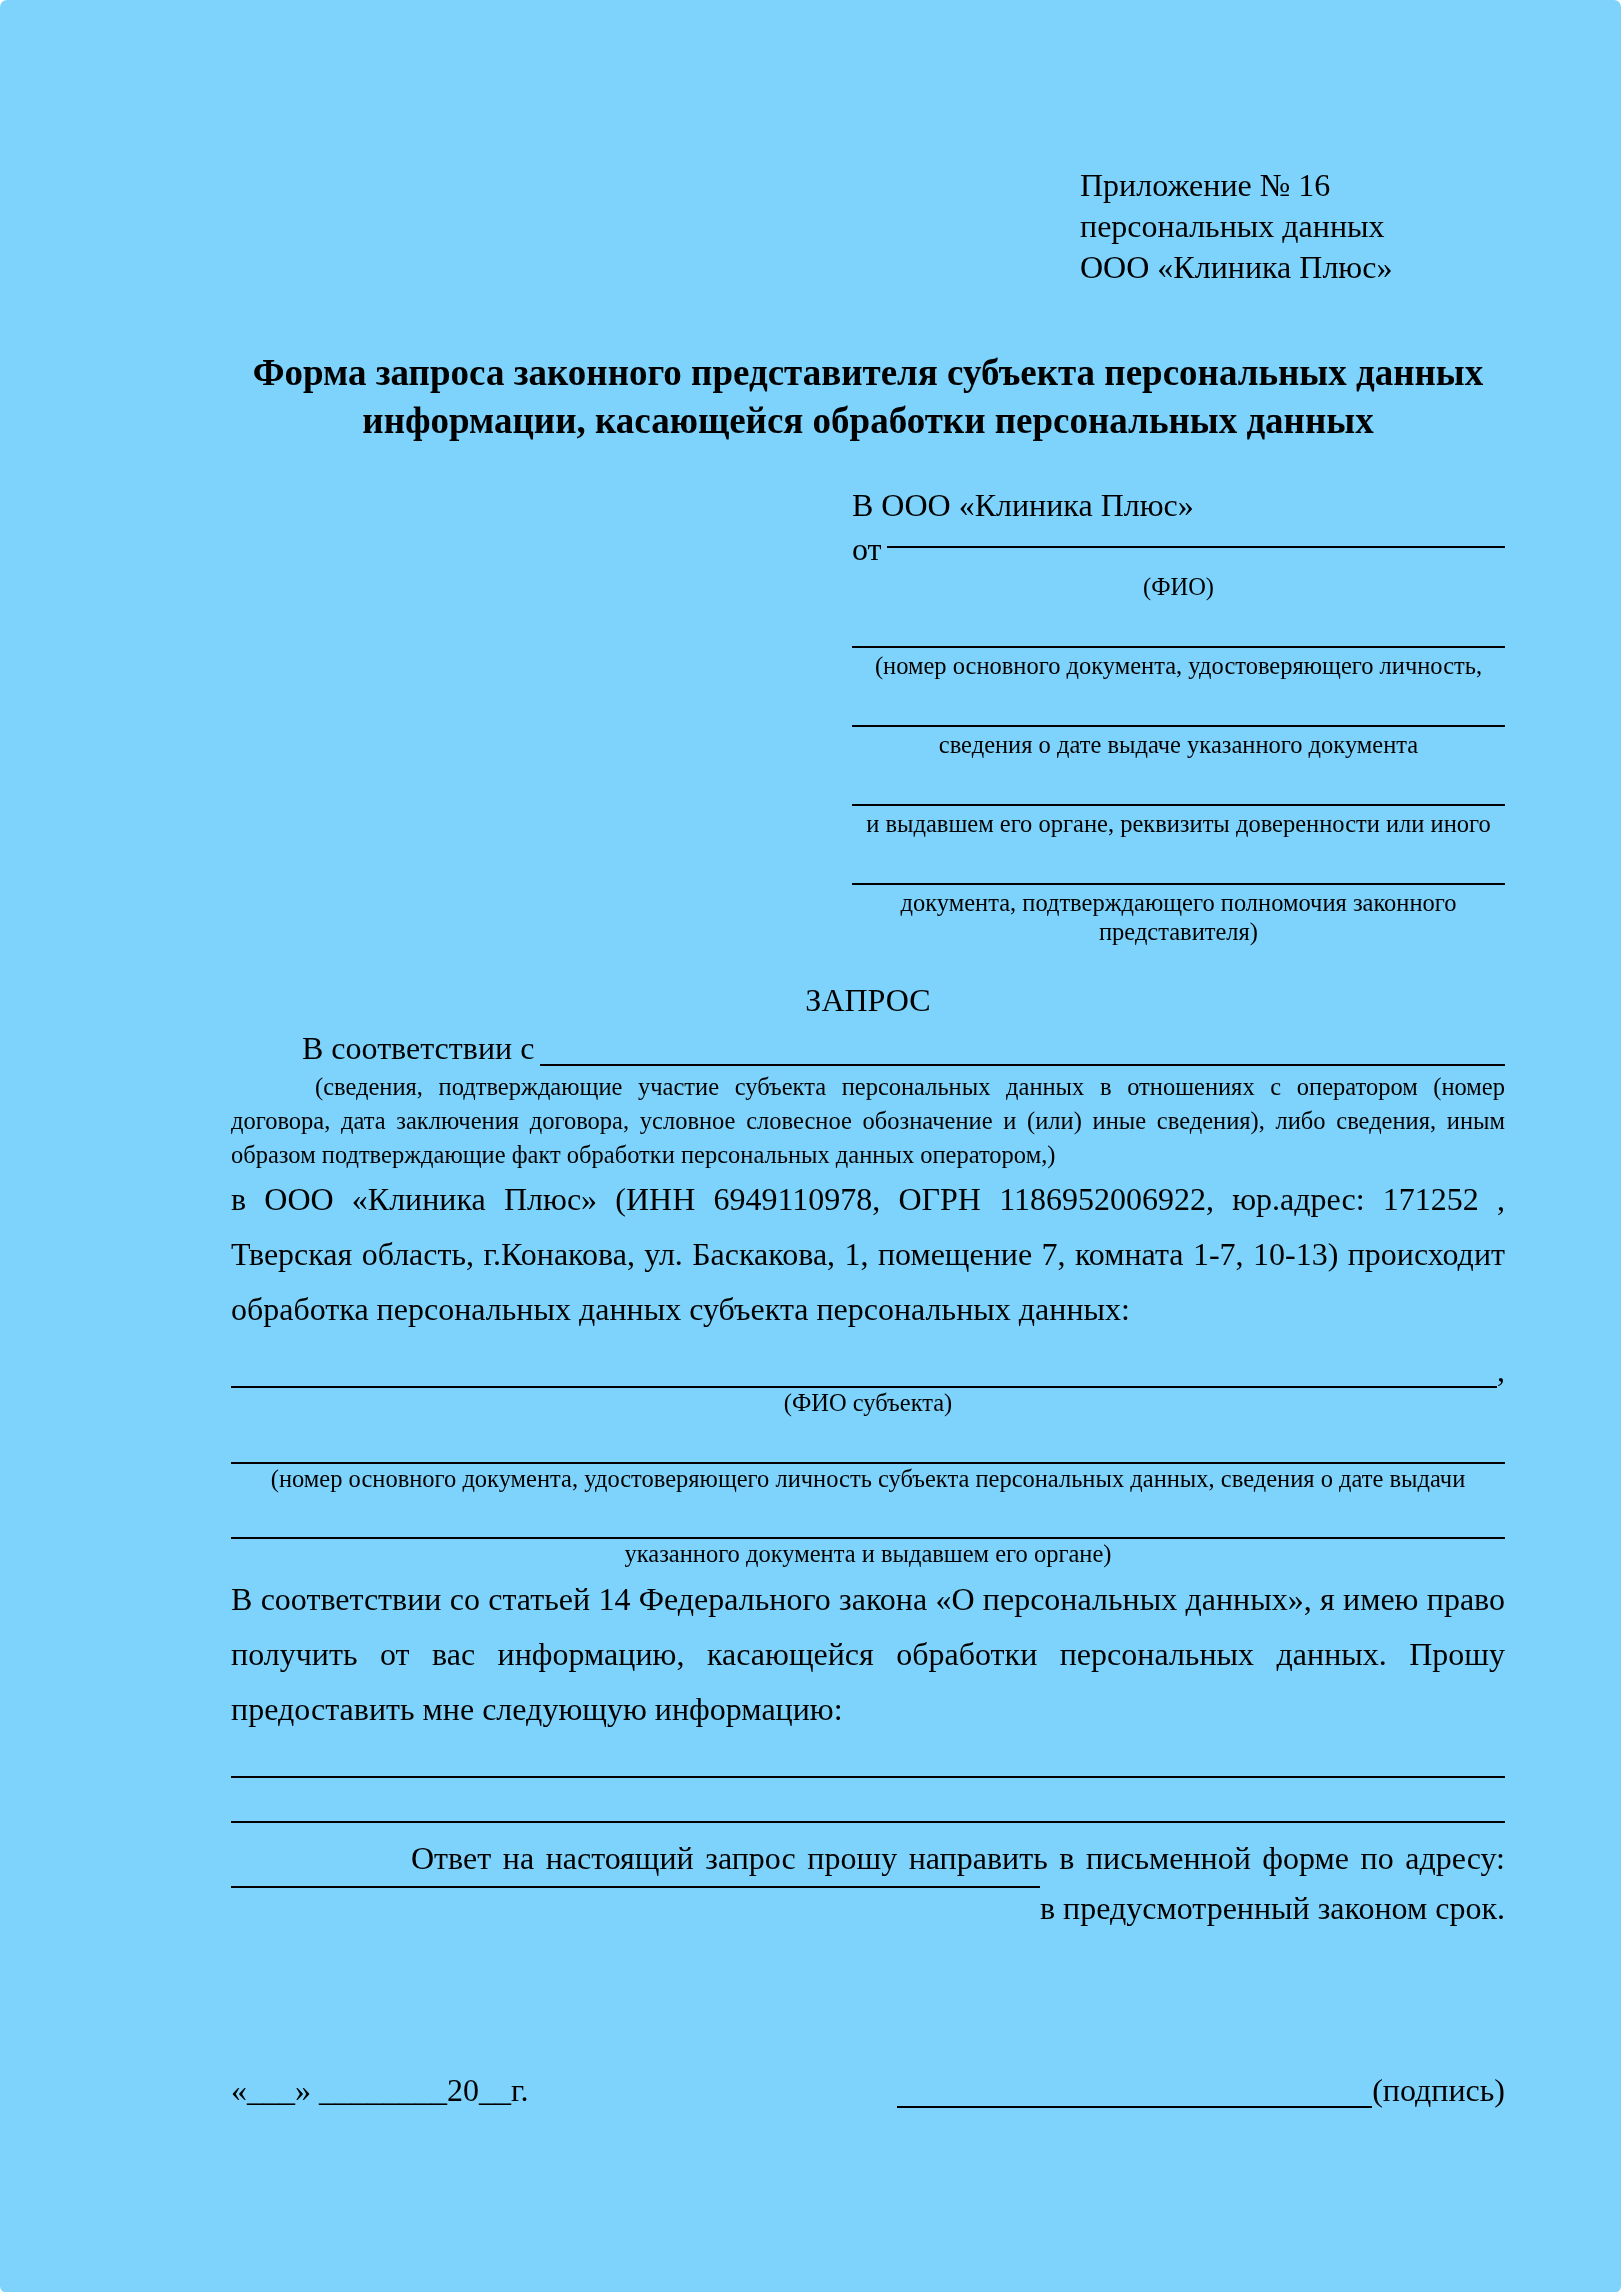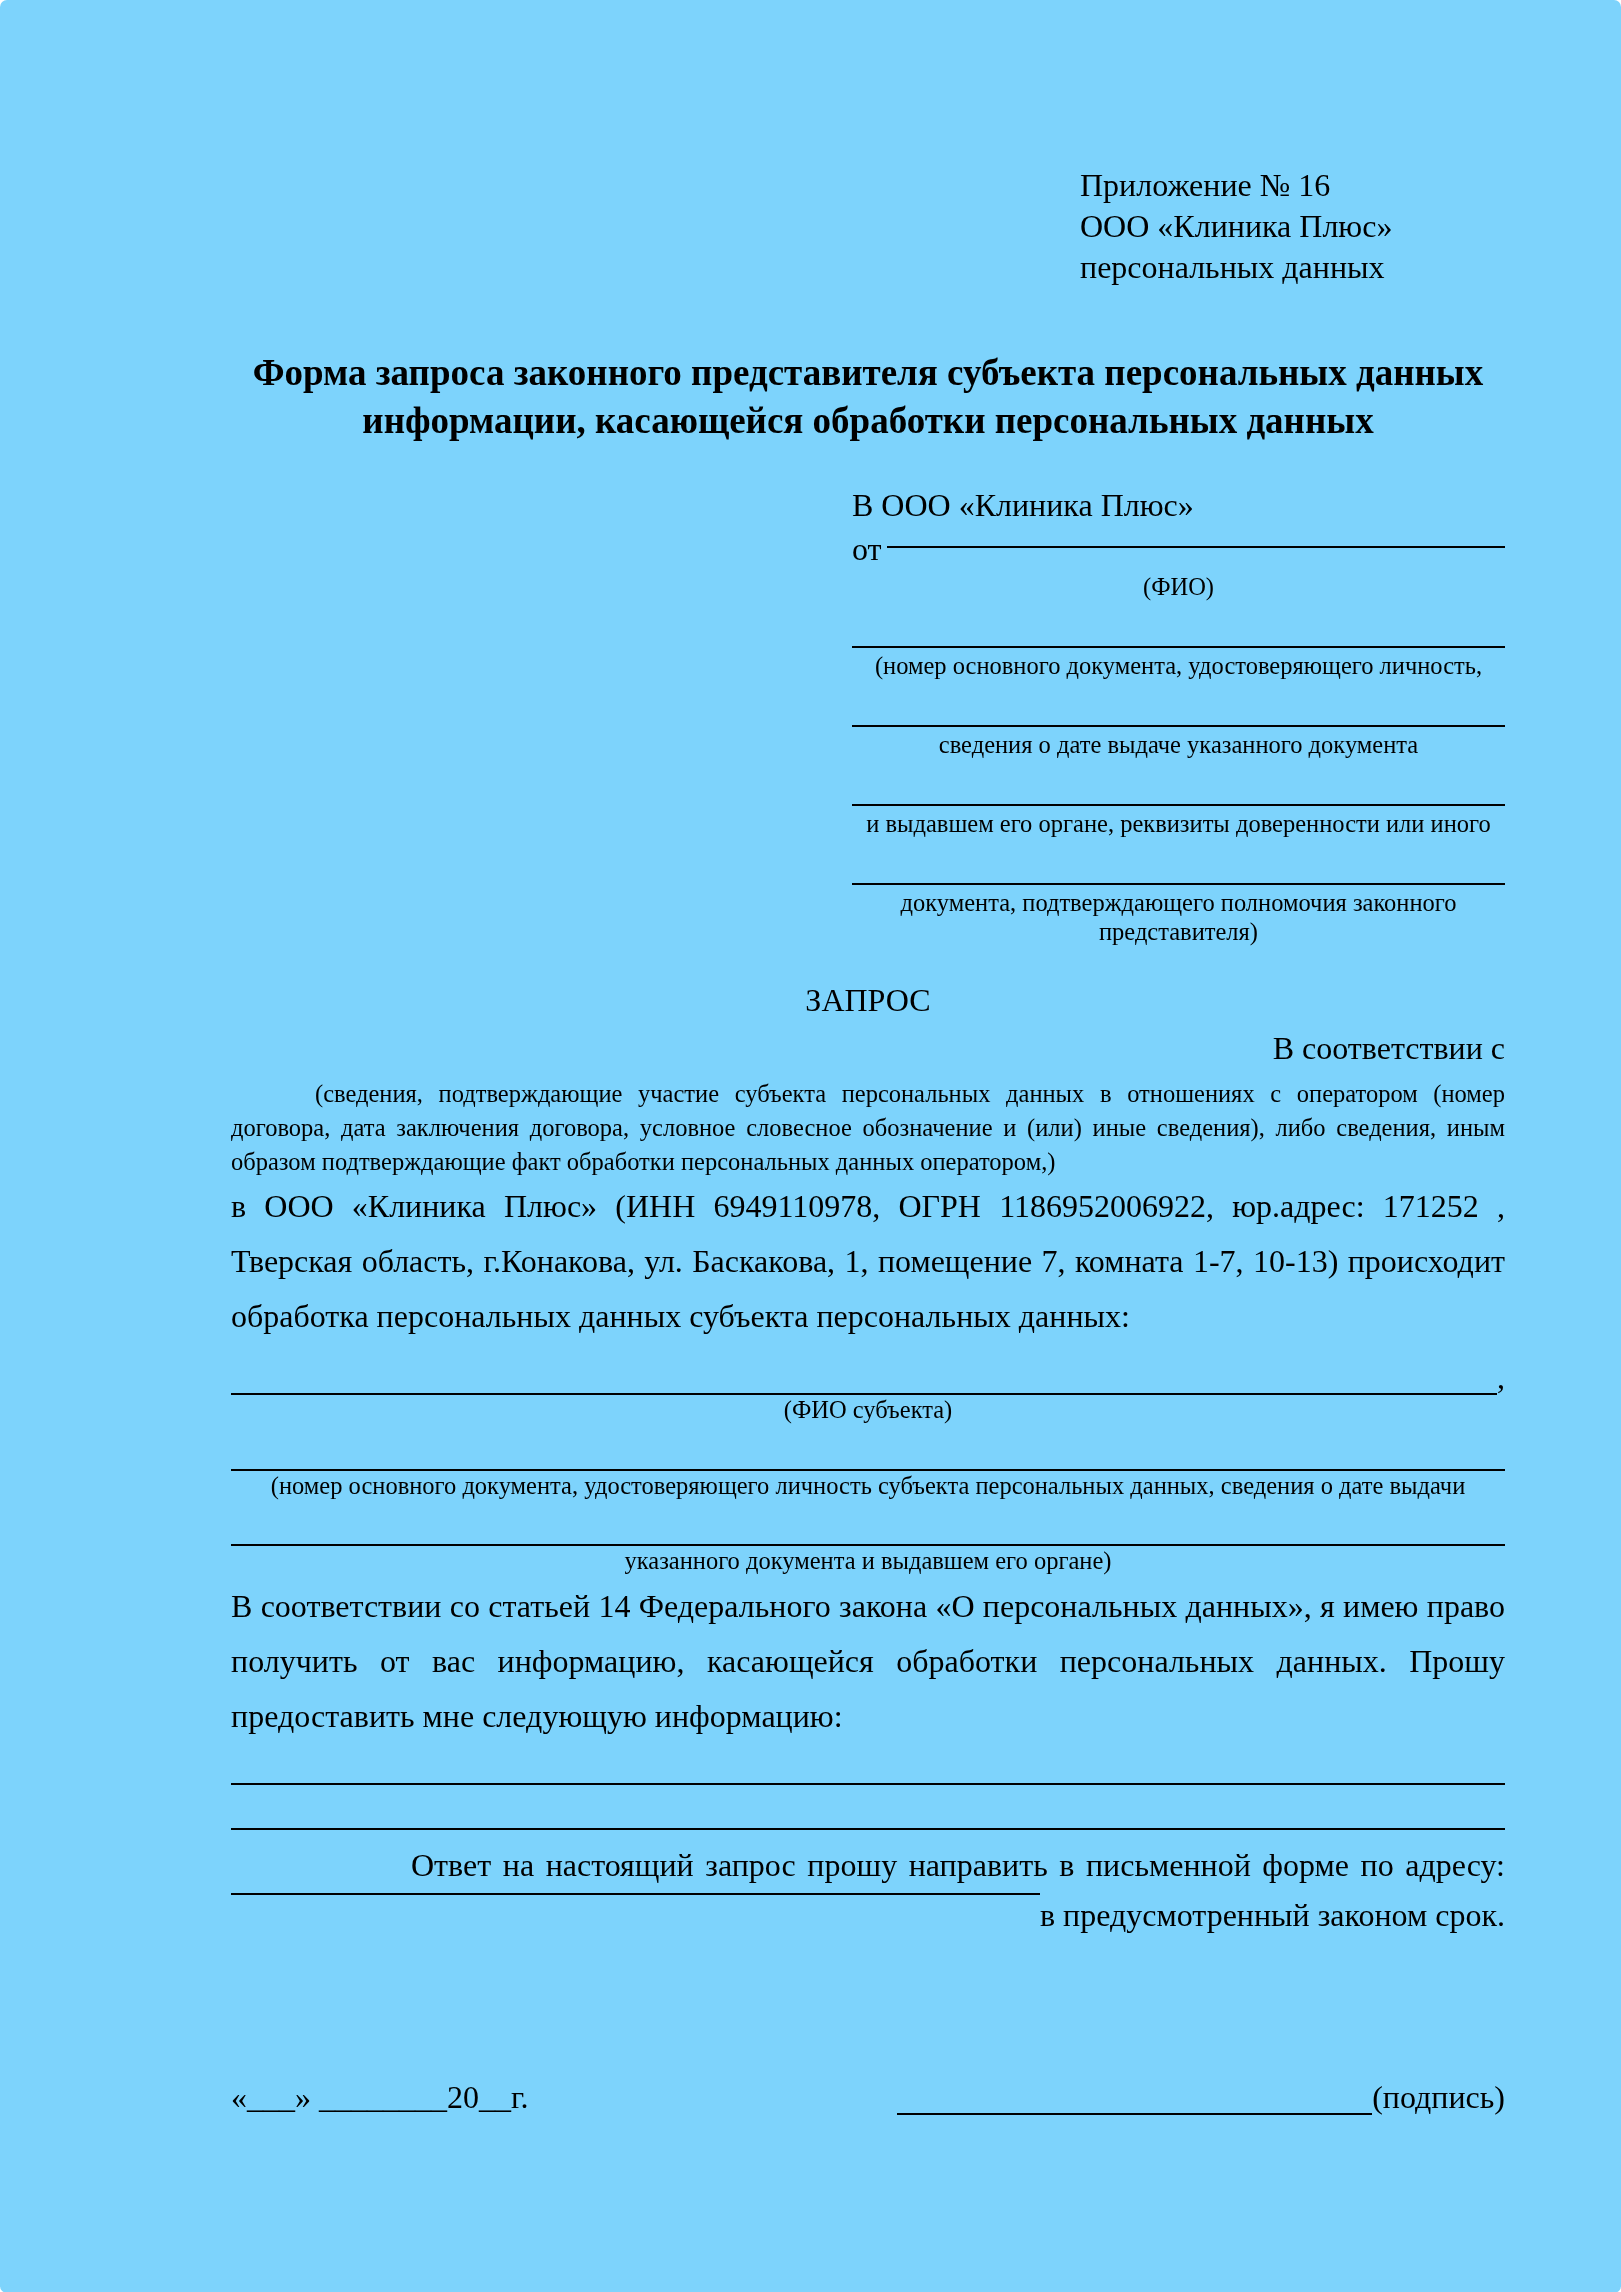--- a/index.html
+++ b/index.html
@@ -18,21 +18,21 @@
   .title{margin:61px 0 0;font-size:37px;line-height:48px;font-weight:bold;text-align:center;}
   .addressee{margin-top:39px;margin-left:621px;}
   .addr-org{line-height:43px;}
   .flex-row{display:flex;align-items:center;}
   .fill{flex:1;border-bottom:2px solid #000;margin-bottom:4.9px;margin-left:5.9px;}
   .cap{font-size:24.5px;line-height:29px;text-align:center;}
   .fgroup{margin-top:19.6px;}
   .fline{border-bottom:2px solid #000;height:25.5px;}
   .fgroup .cap{margin-top:2.9px;}
   .zapros{margin-top:33px;text-align:center;line-height:43px;}
-  .intro-row{display:flex;align-items:flex-end;margin-top:3.9px;flex-direction:column;}
+  .intro-row{display:flex;align-items:flex-end;margin-top:3.9px;}
   .intro-label{white-space:nowrap;padding-left:71px;}
   .fineprint{font-size:24.5px;line-height:34px;text-align:justify;text-indent:84px;}
   .bodypara{text-align:justify;line-height:55px;}
   .sgroup{margin-top:15.7px;}
   .sgroup .fline{height:29px;}
   .comma-line{display:flex;align-items:flex-end;}
   .comma-line .cl{flex:1;border-bottom:2px solid #000;height:29px;}
   .comma-line span{line-height:35px;}
   .statement{margin-top:3.9px;text-align:justify;line-height:55px;}
   .blank1{margin-top:31px;border-bottom:2px solid #000;height:7.8px;}
@@ -47,22 +47,22 @@
   .sig .fill{margin-left:0;}
   .sig span{white-space:nowrap;}
 </style>
 </head>
 <body>
 
 <div class="page">
 
   <div class="appendix">
     <div>Приложение № 16</div>
+    <div>персональных данных</div>
     <div>ООО «Клиника Плюс»</div>
-    <div>персональных данных</div>
   </div>
 
   <div class="title">Форма запроса законного представителя субъекта персональных данных информации, касающейся обработки персональных данных</div>
 
   <div class="addressee">
     <div class="addr-org">В ООО «Клиника Плюс»</div>
     <div class="flex-row">
       <span>от</span>
       <span class="fill"></span>
     </div>

